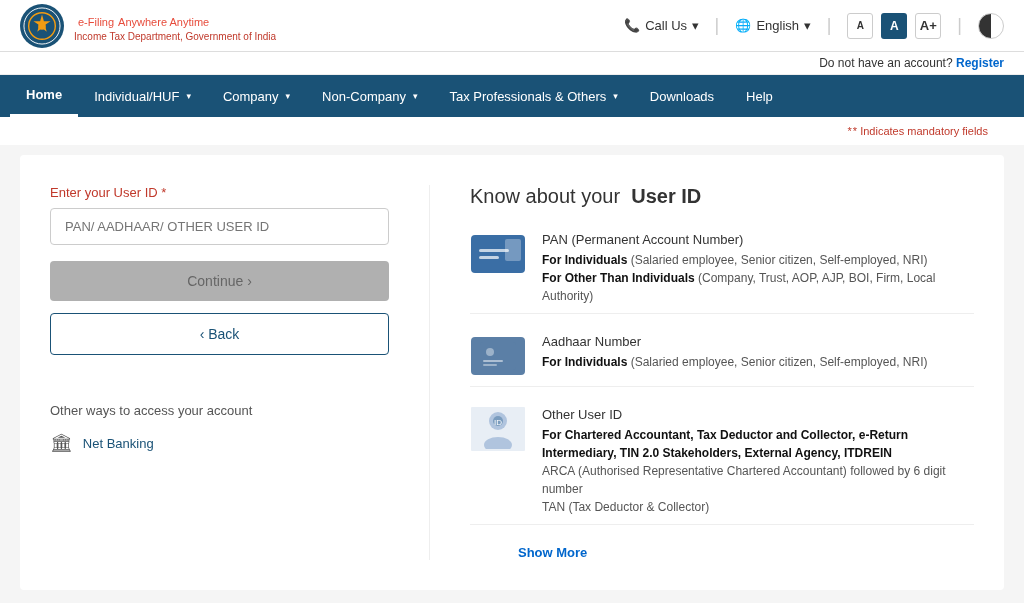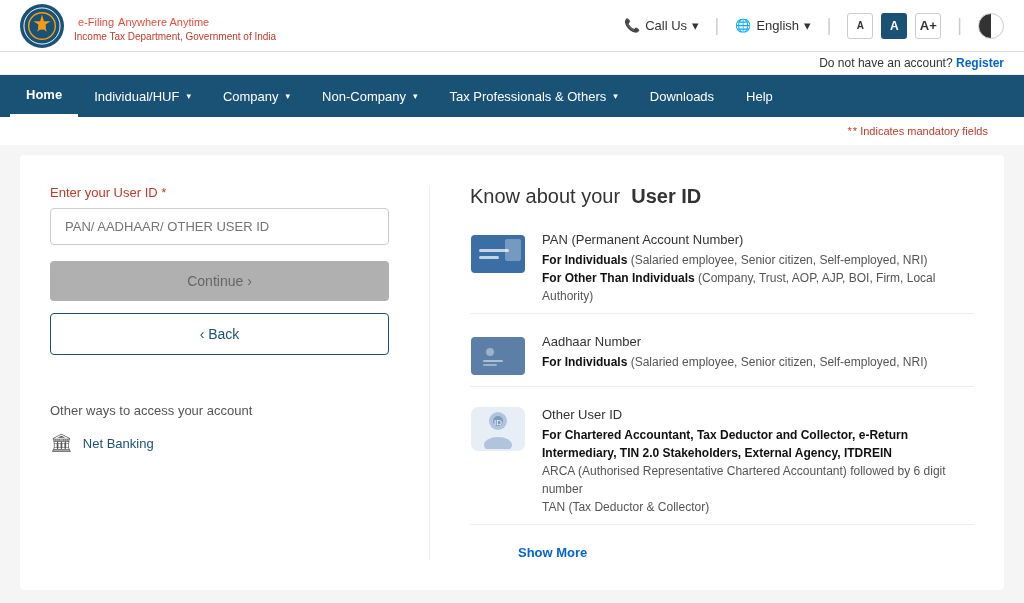--- a/index.html
+++ b/index.html
@@ -321,21 +321,21 @@
       justify-content: center;
       font-size: 10px;
       color: #fff;
       font-weight: bold;
       position: relative;
     }
     .other-icon-box {
       width: 54px;
       height: 44px;
       background: #e8eef5;
-      border-radius: 7px;
+      border-radius: 1px;
       display: flex;
       align-items: center;
       justify-content: center;
     }
     .info-text h4 {
       font-size: 13px;
       font-weight: normal;
       color: #333;
       margin-bottom: 4px;
     }

